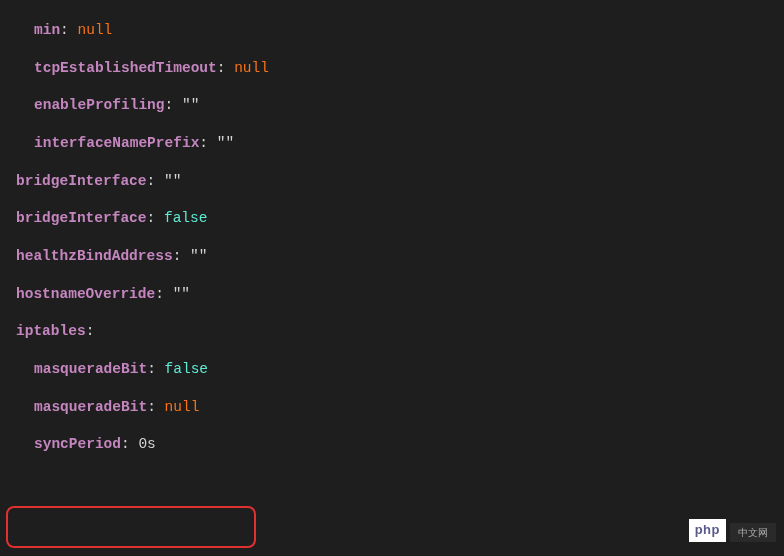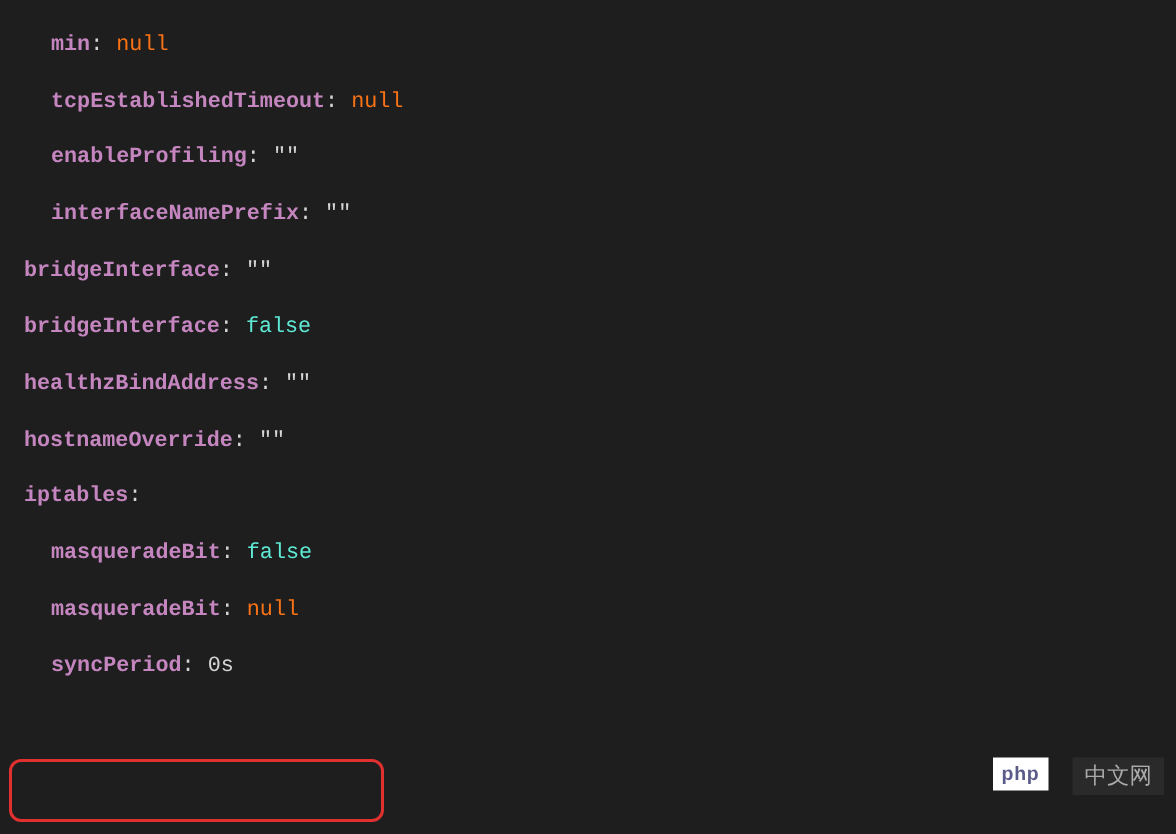--- a/index.html
+++ b/index.html
@@ -30,38 +30,38 @@
       border-radius: 8px;
       left: 6px;
       top: 506px;
       width: 250px;
       height: 42px;
       pointer-events: none;
     }
     .logo {
       position: absolute;
       right: 8px;
-      bottom: 26px;
+      bottom: 14px;
       display: flex;
-      align-items: flex-start;
-      gap: 16px;
+      align-items: flex-end;
+      gap: 4px;
     }
     .logo-php {
       background: #fff;
       color: #5b5b8a;
       font-weight: bold;
       font-size: 13px;
       padding: 3px 6px;
       font-family: sans-serif;
       letter-spacing: 0.5px;
     }
     .logo-cn {
       background: #2a2a2a;
       color: #aaa;
-      font-size: 15px;
+      font-size: 10px;
       padding: 3px 8px;
       font-family: sans-serif;
     }
   </style>
 </head>
 <body>
 
 <div class="code">
 <div class="line i1"><span class="key">min</span><span class="plain">: </span><span class="null">null</span></div>
 <div class="line i1"><span class="key">tcpEstablishedTimeout</span><span class="plain">: </span><span class="null">null</span></div>

